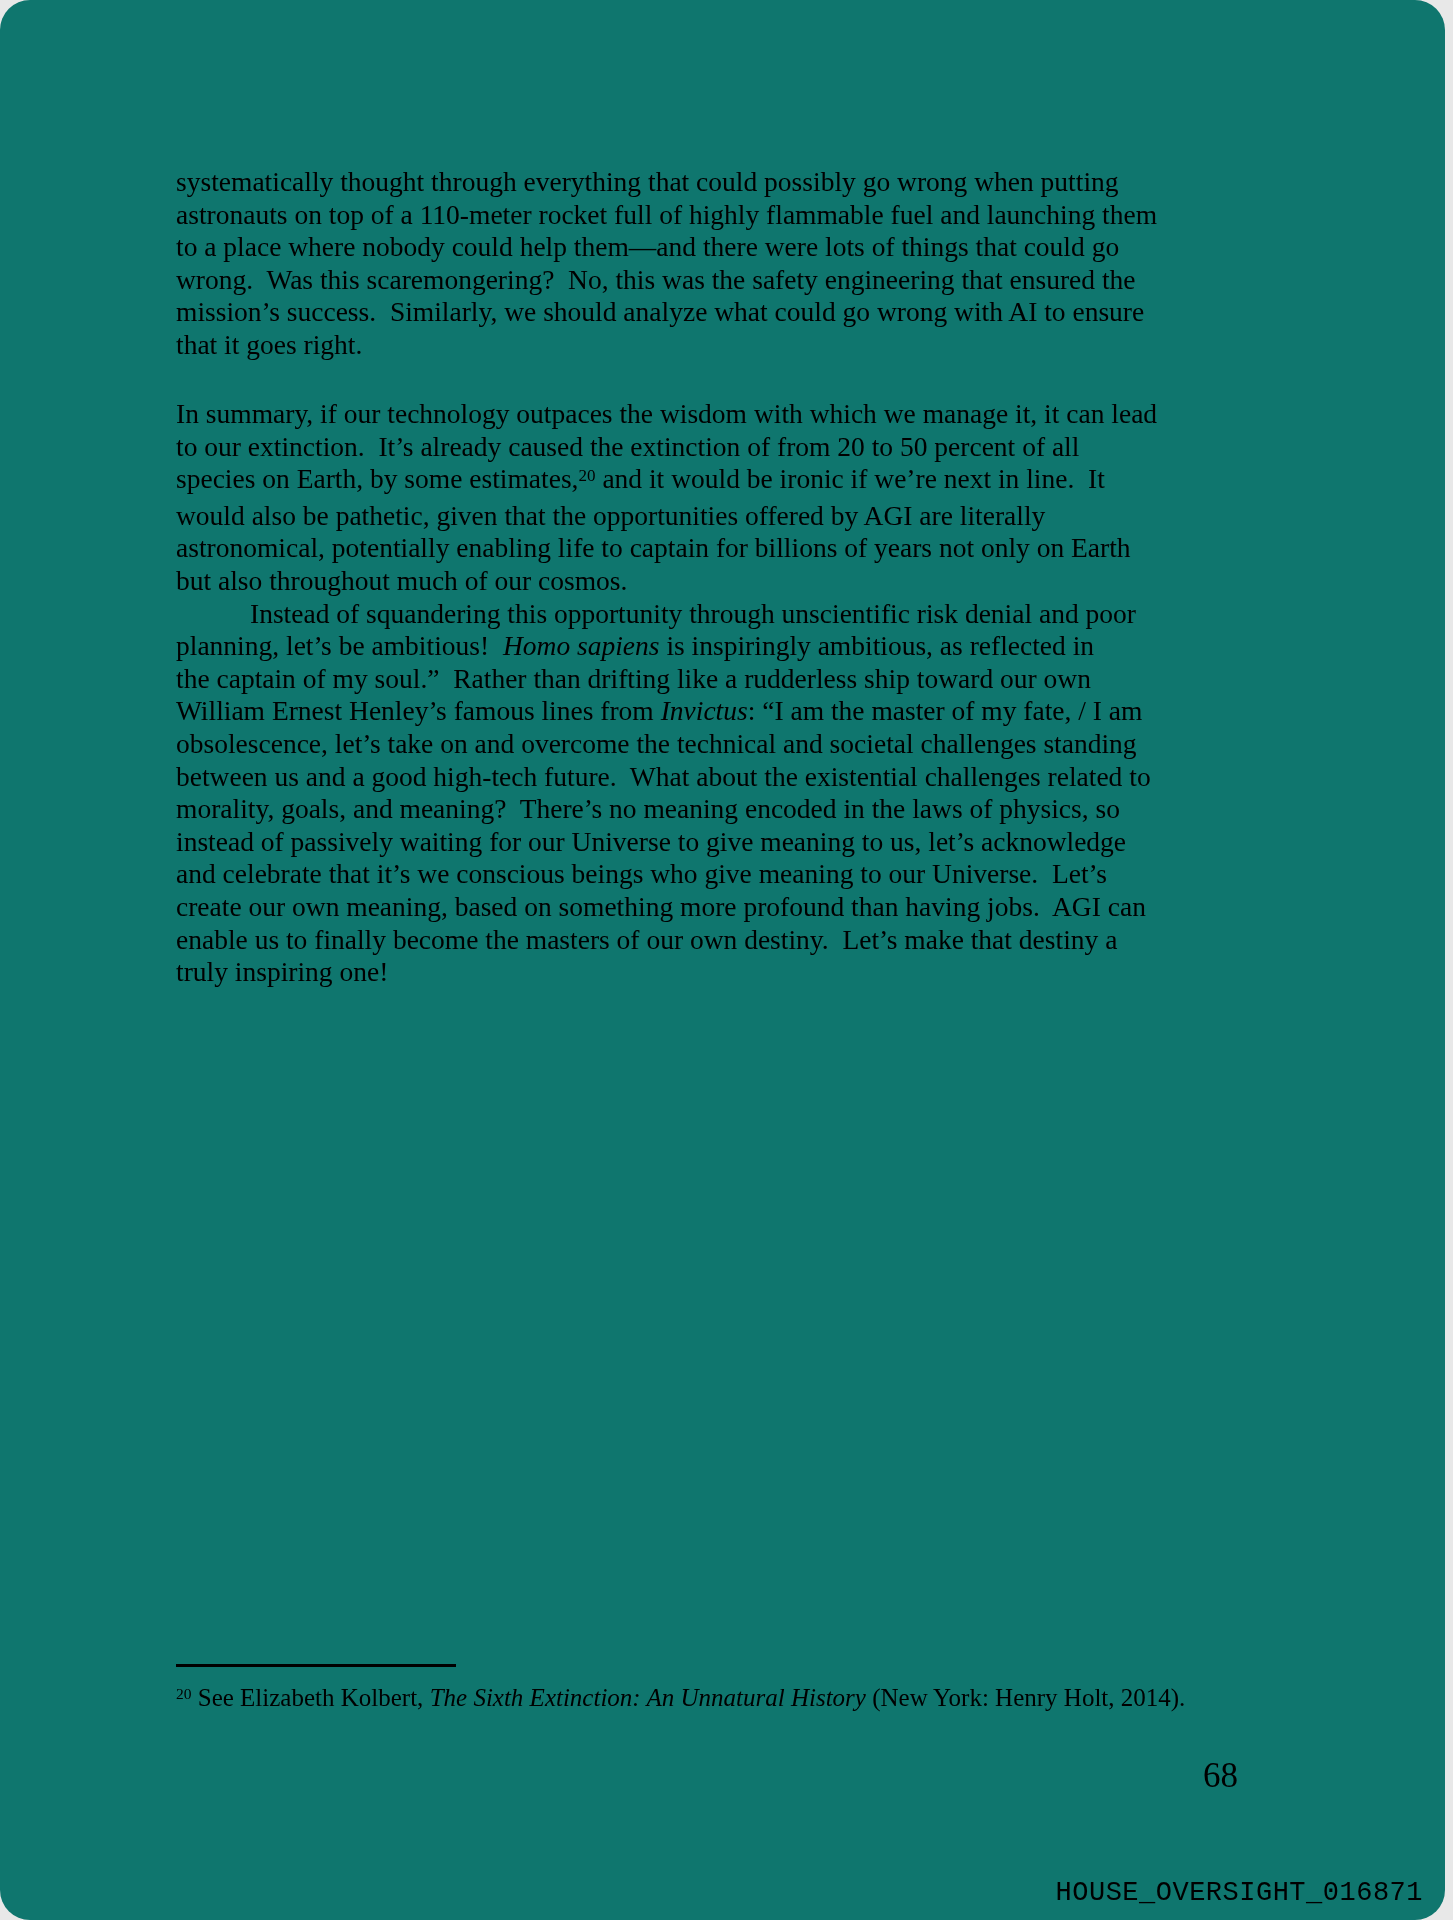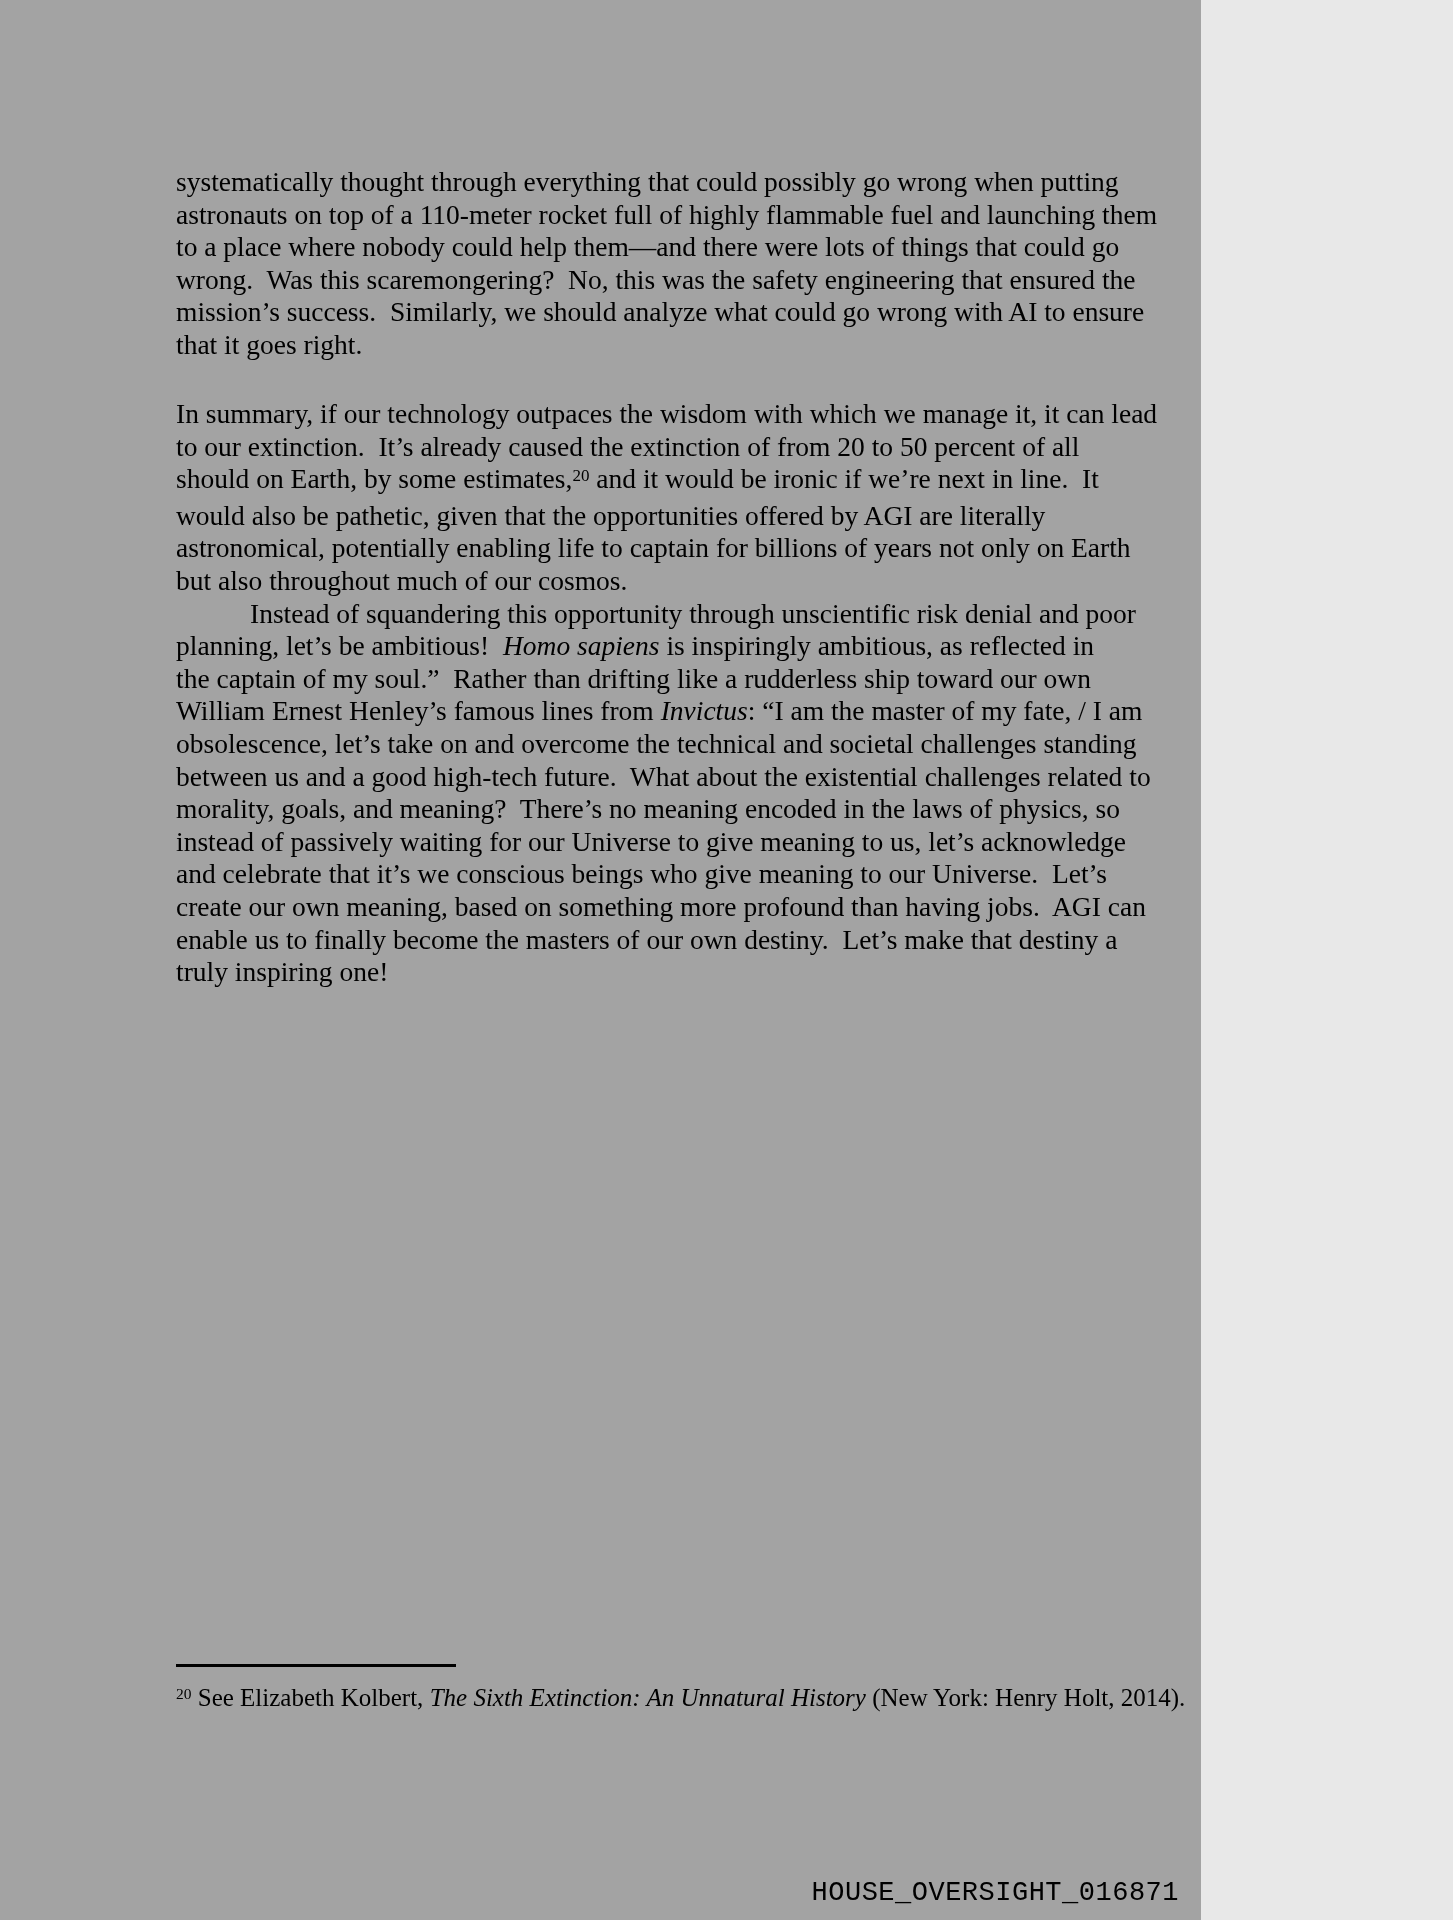--- a/index.html
+++ b/index.html
@@ -1,23 +1,24 @@
 <!DOCTYPE html>
 <html><head>
 <meta charset="utf-8">
 <style>
   html, body { margin: 0; padding: 0; background: #e8e8e8; }
   .page {
     position: relative;
-    width: 1201px;
+    width: 1445px;
     height: 1920px;
-    background: #a3a3a3;
+    background: #0f766e;
     font-family: "Liberation Serif", serif;
     color: #000;
     overflow: hidden;
+    border-radius: 30px;
   }
   .textblock {
     position: absolute;
     left: 176px;
     width: 1085px;
     font-size: 27.5px;
     line-height: 32.6px;
   }
   .line { white-space: pre; }
   .line.indent { text-indent: 74px; }
@@ -74,21 +75,21 @@
     <div class="line">to a place where nobody could help them—and there were lots of things that could go</div>
     <div class="line">wrong.  Was this scaremongering?  No, this was the safety engineering that ensured the</div>
     <div class="line">mission’s success.  Similarly, we should analyze what could go wrong with AI to ensure</div>
     <div class="line">that it goes right.</div>
   </div>
 
   <div class="textblock" style="top:398px">
 
     <div class="line">In summary, if our technology outpaces the wisdom with which we manage it, it can lead</div>
     <div class="line">to our extinction.  It’s already caused the extinction of from 20 to 50 percent of all</div>
-    <div class="line"><span>should on Earth, by some estimates,</span><sup class="sup">20</sup><span> and it would be ironic if we’re next in line.  It</span></div>
+    <div class="line"><span>species on Earth, by some estimates,</span><sup class="sup">20</sup><span> and it would be ironic if we’re next in line.  It</span></div>
     <div class="line">would also be pathetic, given that the opportunities offered by AGI are literally</div>
     <div class="line">astronomical, potentially enabling life to captain for billions of years not only on Earth</div>
     <div class="line">but also throughout much of our cosmos.</div>
 
     <div class="line indent">Instead of squandering this opportunity through unscientific risk denial and poor</div>
     <div class="line"><span>planning, let’s be ambitious!  </span><em>Homo sapiens</em><span> is inspiringly ambitious, as reflected in</span></div>
     <div class="line">the captain of my soul.”  Rather than drifting like a rudderless ship toward our own</div>
     <div class="line"><span>William Ernest Henley’s famous lines from </span><em>Invictus</em><span>: “I am the master of my fate, / I am</span></div>
     <div class="line">obsolescence, let’s take on and overcome the technical and societal challenges standing</div>
     <div class="line">between us and a good high-tech future.  What about the existential challenges related to</div>

